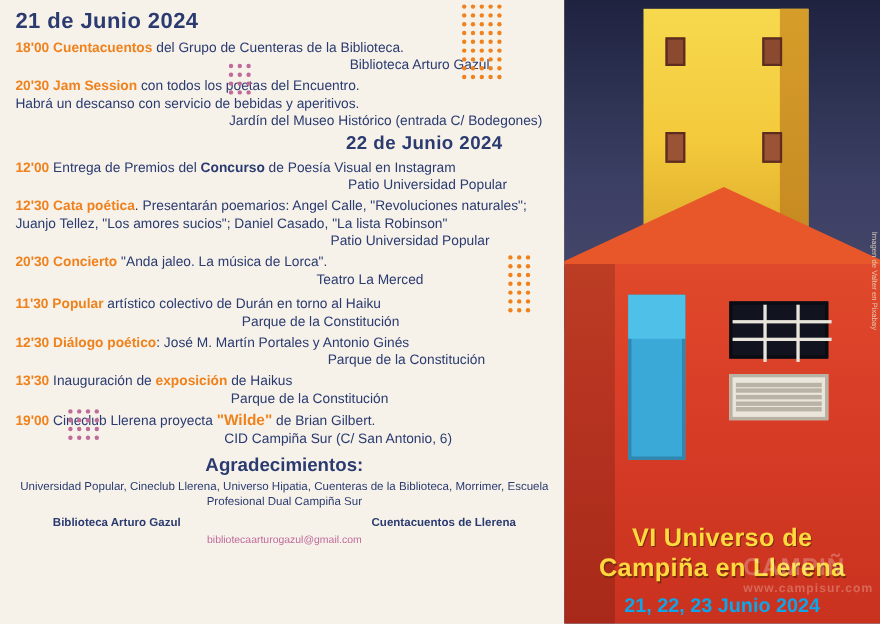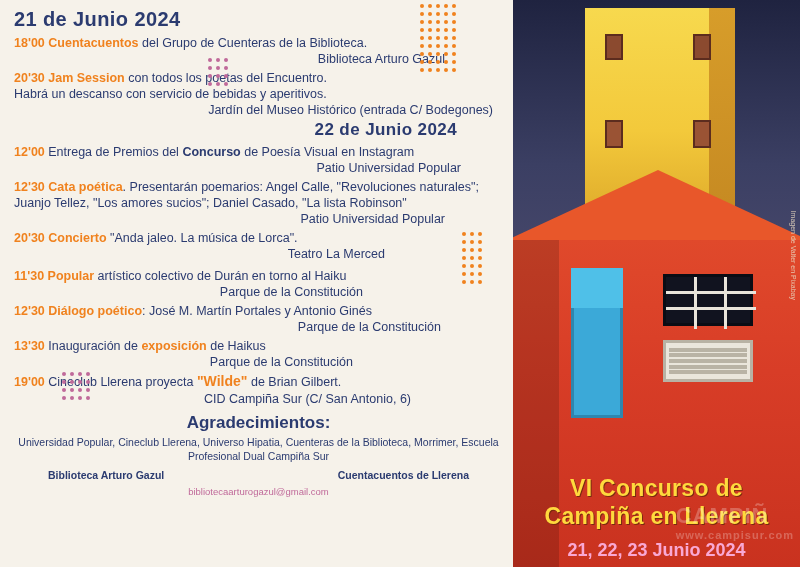--- a/index.html
+++ b/index.html
@@ -201,21 +201,21 @@
   .title-block .t2 {
     font-size: 23px;
     font-weight: bold;
     letter-spacing: .3px;
     line-height: 1.22;
     text-shadow: 1px 1px 0 #7a2a10;
   }
   .title-block .t3 {
     font-size: 18px;
     font-weight: bold;
-    color: #f9a8d4;
+    color: #0ea5e9;
     margin-top: 10px;
   }
 
   .watermark {
     position: absolute;
     right: 6px; bottom: 26px;
     font-size: 22px;
     font-weight: bold;
     color: rgba(255,255,255,.25);
     letter-spacing: 1px;
@@ -438,21 +438,21 @@
       <i></i>
         <i></i>
         <i></i>
         <i></i>
         <i></i>
     </div>
 
     <div class="credit">Imagen de Valter en Pixabay</div>
 
     <div class="title-block">
-      <div class="t1">VI Concurso de</div>
+      <div class="t1">VI Universo de</div>
       <div class="t2">Campiña en Llerena</div>
       <div class="t3">21, 22, 23 Junio 2024</div>
     </div>
   </div>
 
   <div class="watermark">
     <span>CAMPIÑ</span>
     <small>www.campisur.com</small>
   </div>
 

